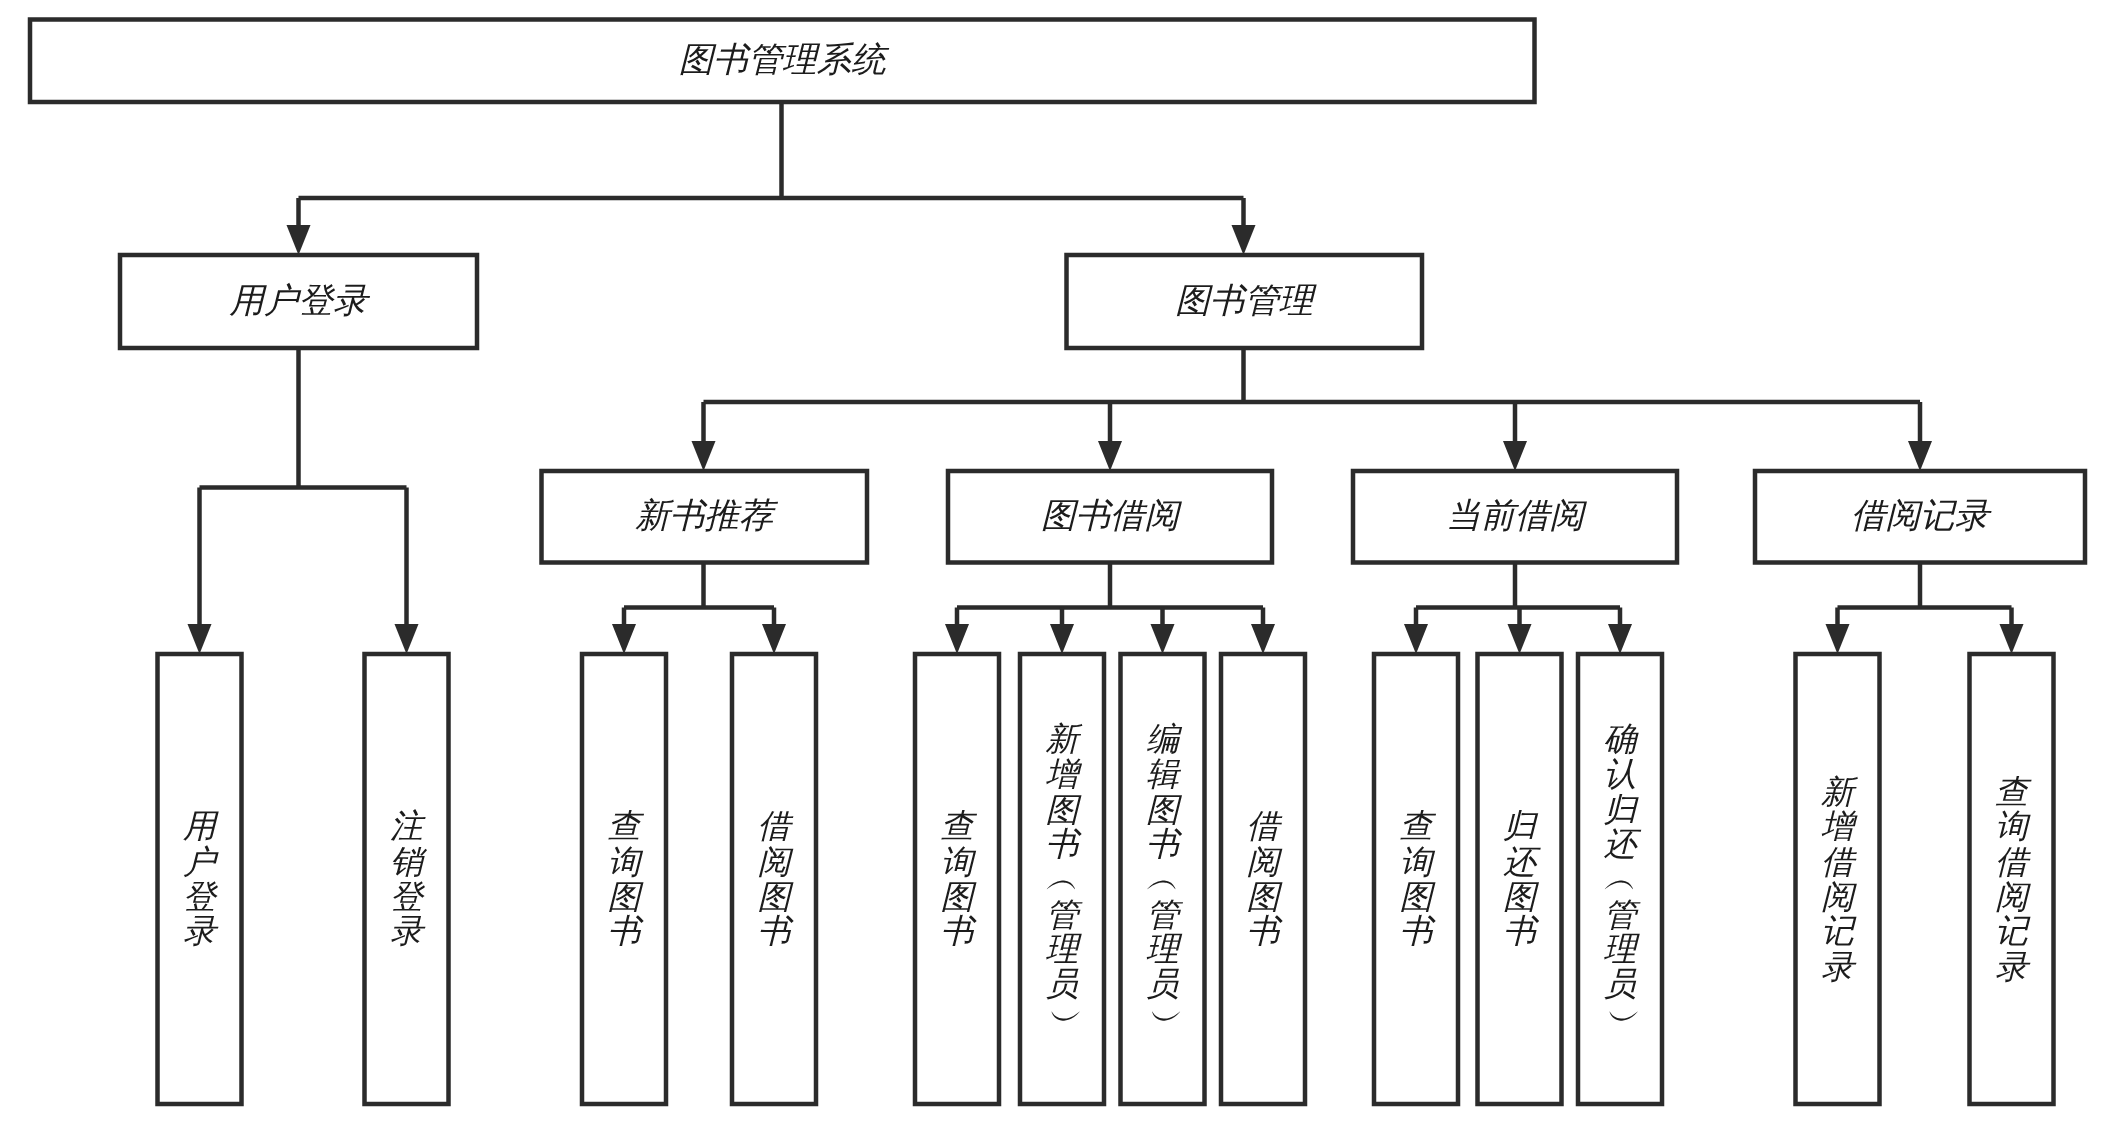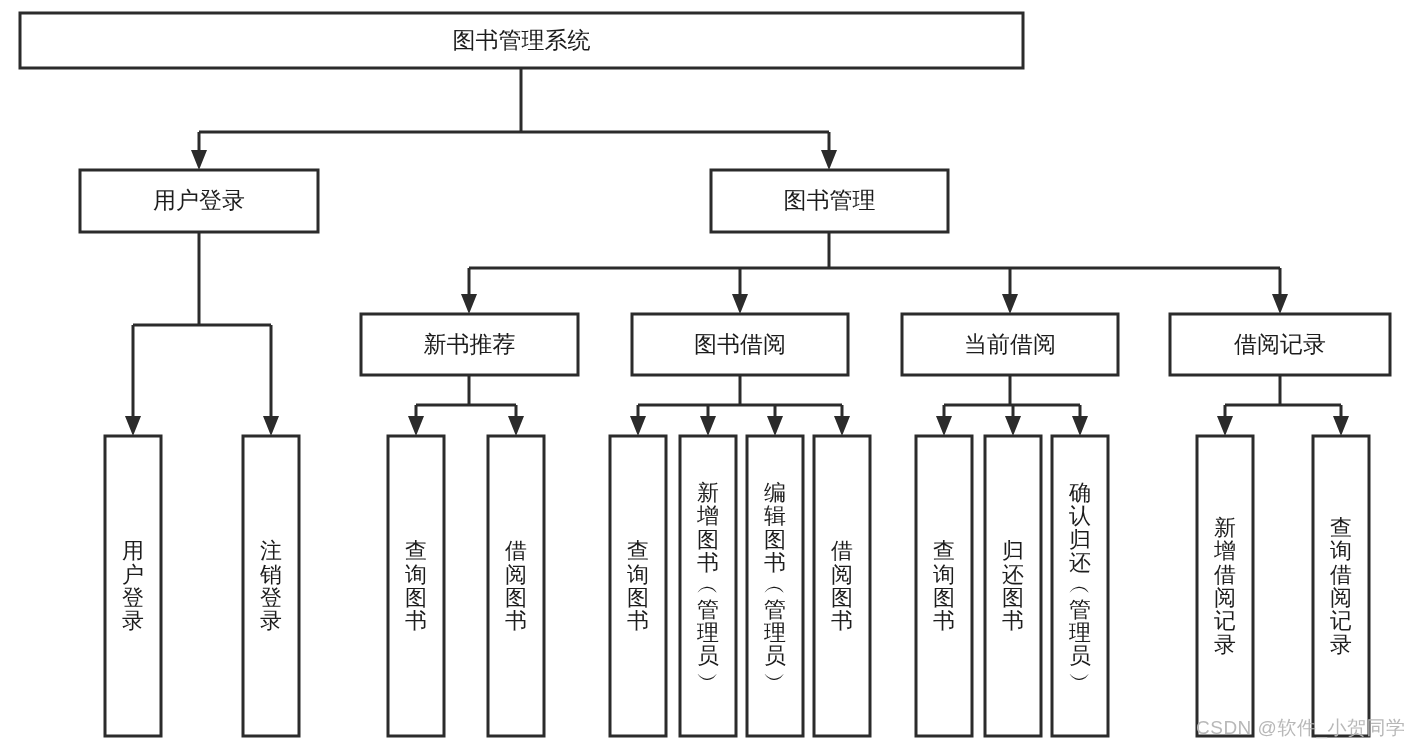--- a/index.html
+++ b/index.html
@@ -11,20 +11,21 @@
     width: 1405px;
     height: 747px;
     font-family: "Liberation Sans", "DejaVu Sans", sans-serif;
     overflow: hidden;
     position: relative;
   }
   #diagram-root {
     position: relative;
     width: 1405px;
     height: 569px;
+    font-style: italic;
   }
   svg.diagram-canvas {
     position: absolute;
     top: 0;
     left: 0;
     width: 1405px;
     height: 747px;
   }
   .node-box {
     fill: #ffffff;
@@ -175,15 +176,14 @@
       <div class="vlabel" style="left: 680px; top: 436px; width: 56px; height: 300px;"><span>新</span><span>增</span><span>图</span><span>书</span><span class="">︵</span><span>管</span><span>理</span><span>员</span><span class="">︶</span></div>
       <div class="vlabel" style="left: 747px; top: 436px; width: 56px; height: 300px;"><span>编</span><span>辑</span><span>图</span><span>书</span><span class="">︵</span><span>管</span><span>理</span><span>员</span><span class="">︶</span></div>
       <div class="vlabel" style="left: 814px; top: 436px; width: 56px; height: 300px;"><span>借</span><span>阅</span><span>图</span><span>书</span></div>
       <div class="vlabel" style="left: 916px; top: 436px; width: 56px; height: 300px;"><span>查</span><span>询</span><span>图</span><span>书</span></div>
       <div class="vlabel" style="left: 985px; top: 436px; width: 56px; height: 300px;"><span>归</span><span>还</span><span>图</span><span>书</span></div>
       <div class="vlabel" style="left: 1052px; top: 436px; width: 56px; height: 300px;"><span>确</span><span>认</span><span>归</span><span>还</span><span class="">︵</span><span>管</span><span>理</span><span>员</span><span class="">︶</span></div>
       <div class="vlabel" style="left: 1197px; top: 436px; width: 56px; height: 300px;"><span>新</span><span>增</span><span>借</span><span>阅</span><span>记</span><span>录</span></div>
       <div class="vlabel" style="left: 1313px; top: 436px; width: 56px; height: 300px;"><span>查</span><span>询</span><span>借</span><span>阅</span><span>记</span><span>录</span></div>
     </div>
 
-  <div class="watermark" style="left:1196px; top:715px;">CSDN @软件_小贺同学</div>
 
 </div>
 
 </body></html>

